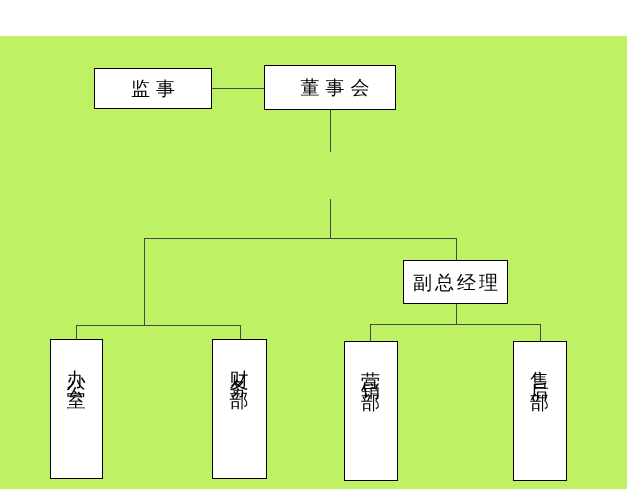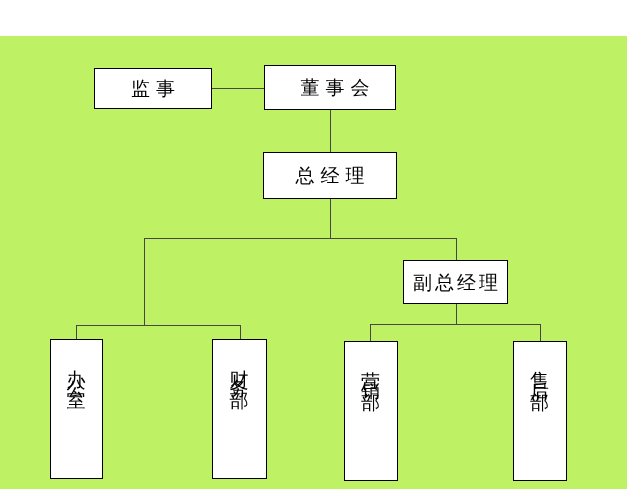--- a/index.html
+++ b/index.html
@@ -81,23 +81,20 @@
   <div class="line" style="left:540px; top:288px; width:1px;   height:17px;"></div>
 
   <div class="node" id="n-supervisor">
     <span class="lbl">监事</span>
   </div>
 
   <div class="node" id="n-board">
     <span class="lbl">董事会</span>
   </div>
 
-  <div class="node" id="n-gm">
-    <span class="lbl">总经理</span>
-  </div>
 
   <div class="node tight" id="n-dgm">
     <span class="lbl">副总经理</span>
   </div>
 
   <div class="node vnode" id="n-office">
     <span class="lbl">办公室</span>
   </div>
 
   <div class="node vnode" id="n-finance">

